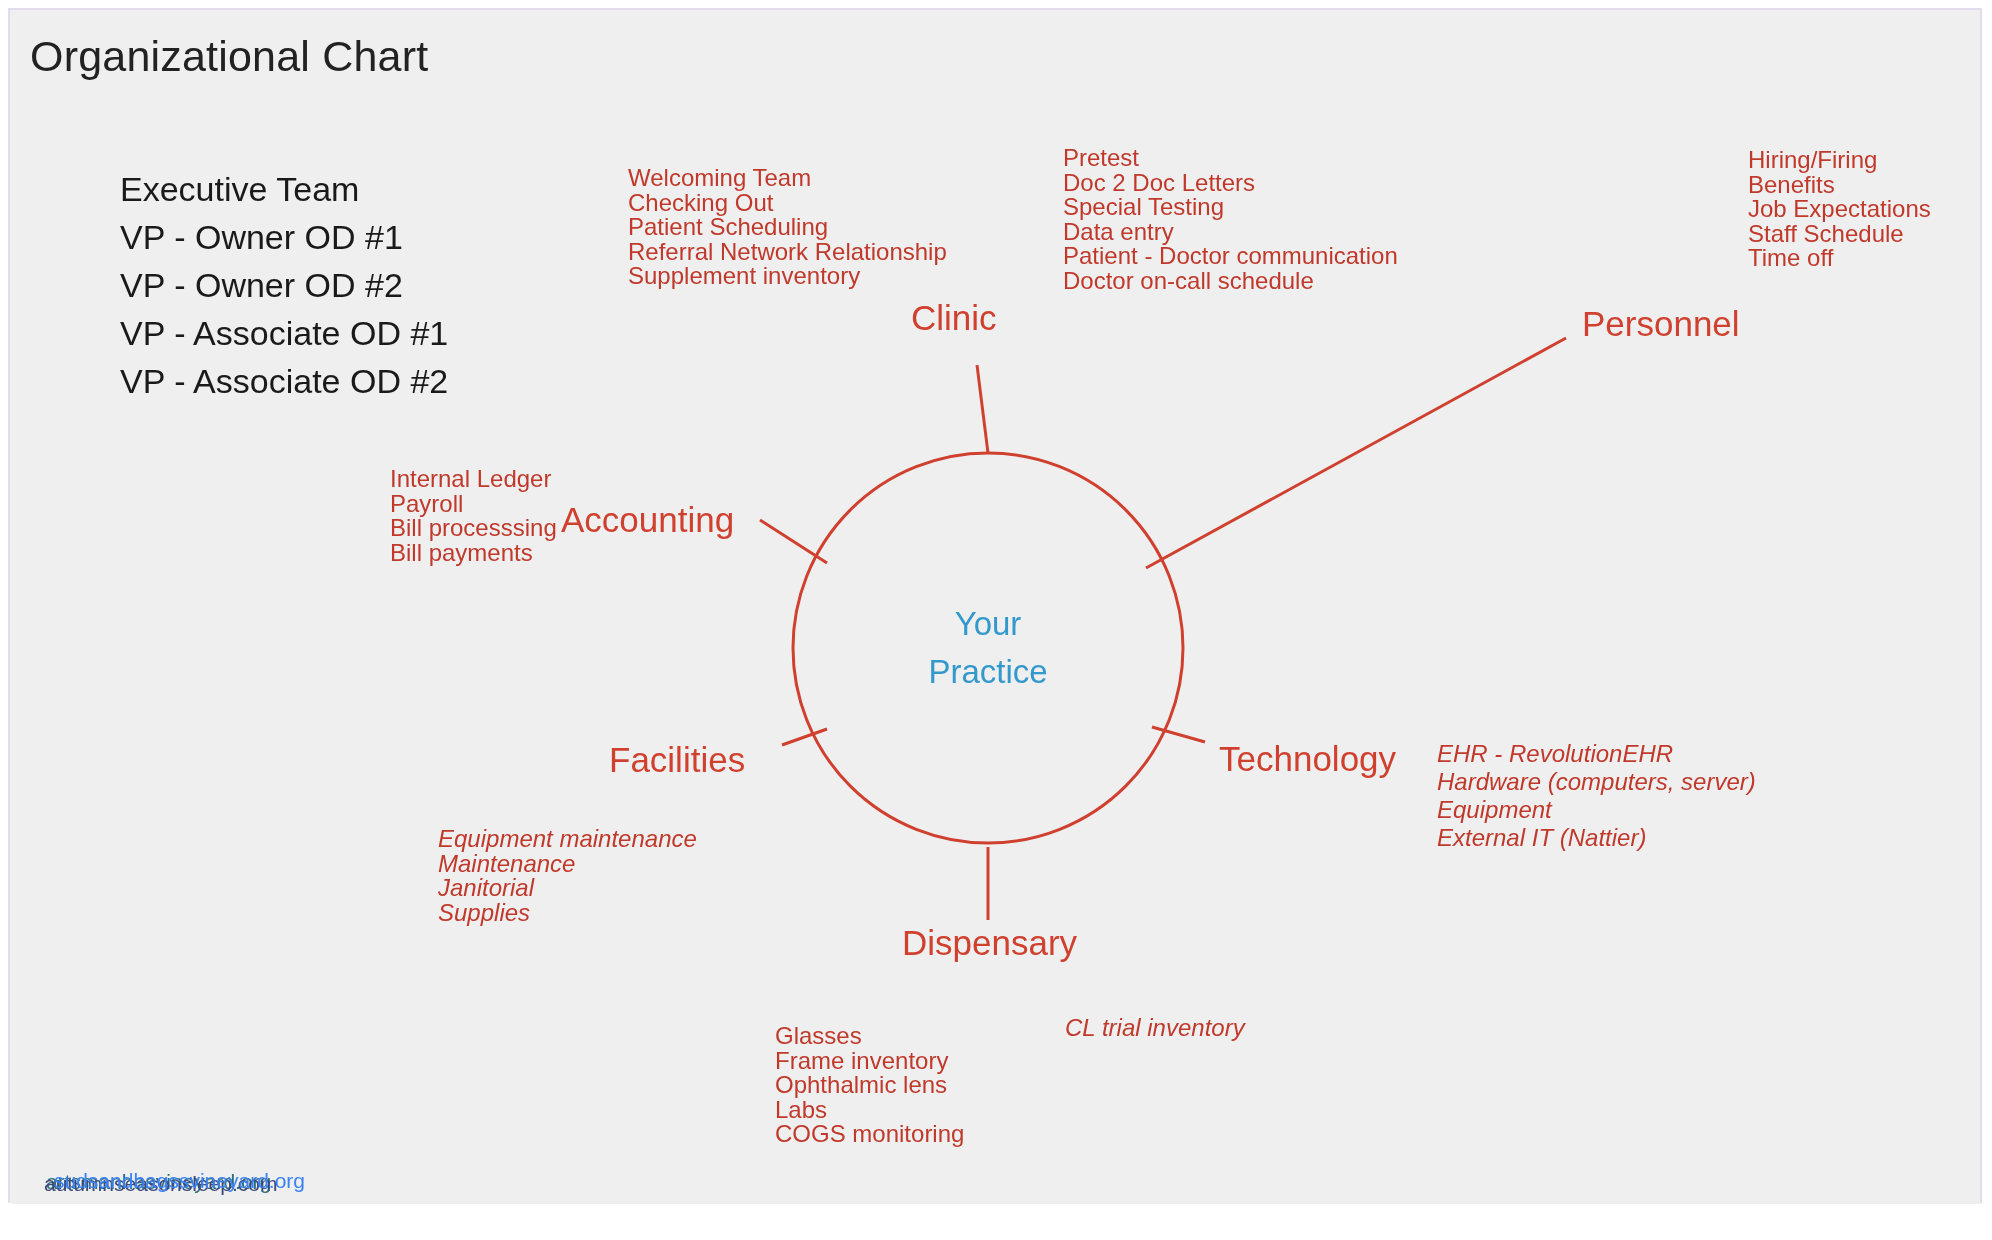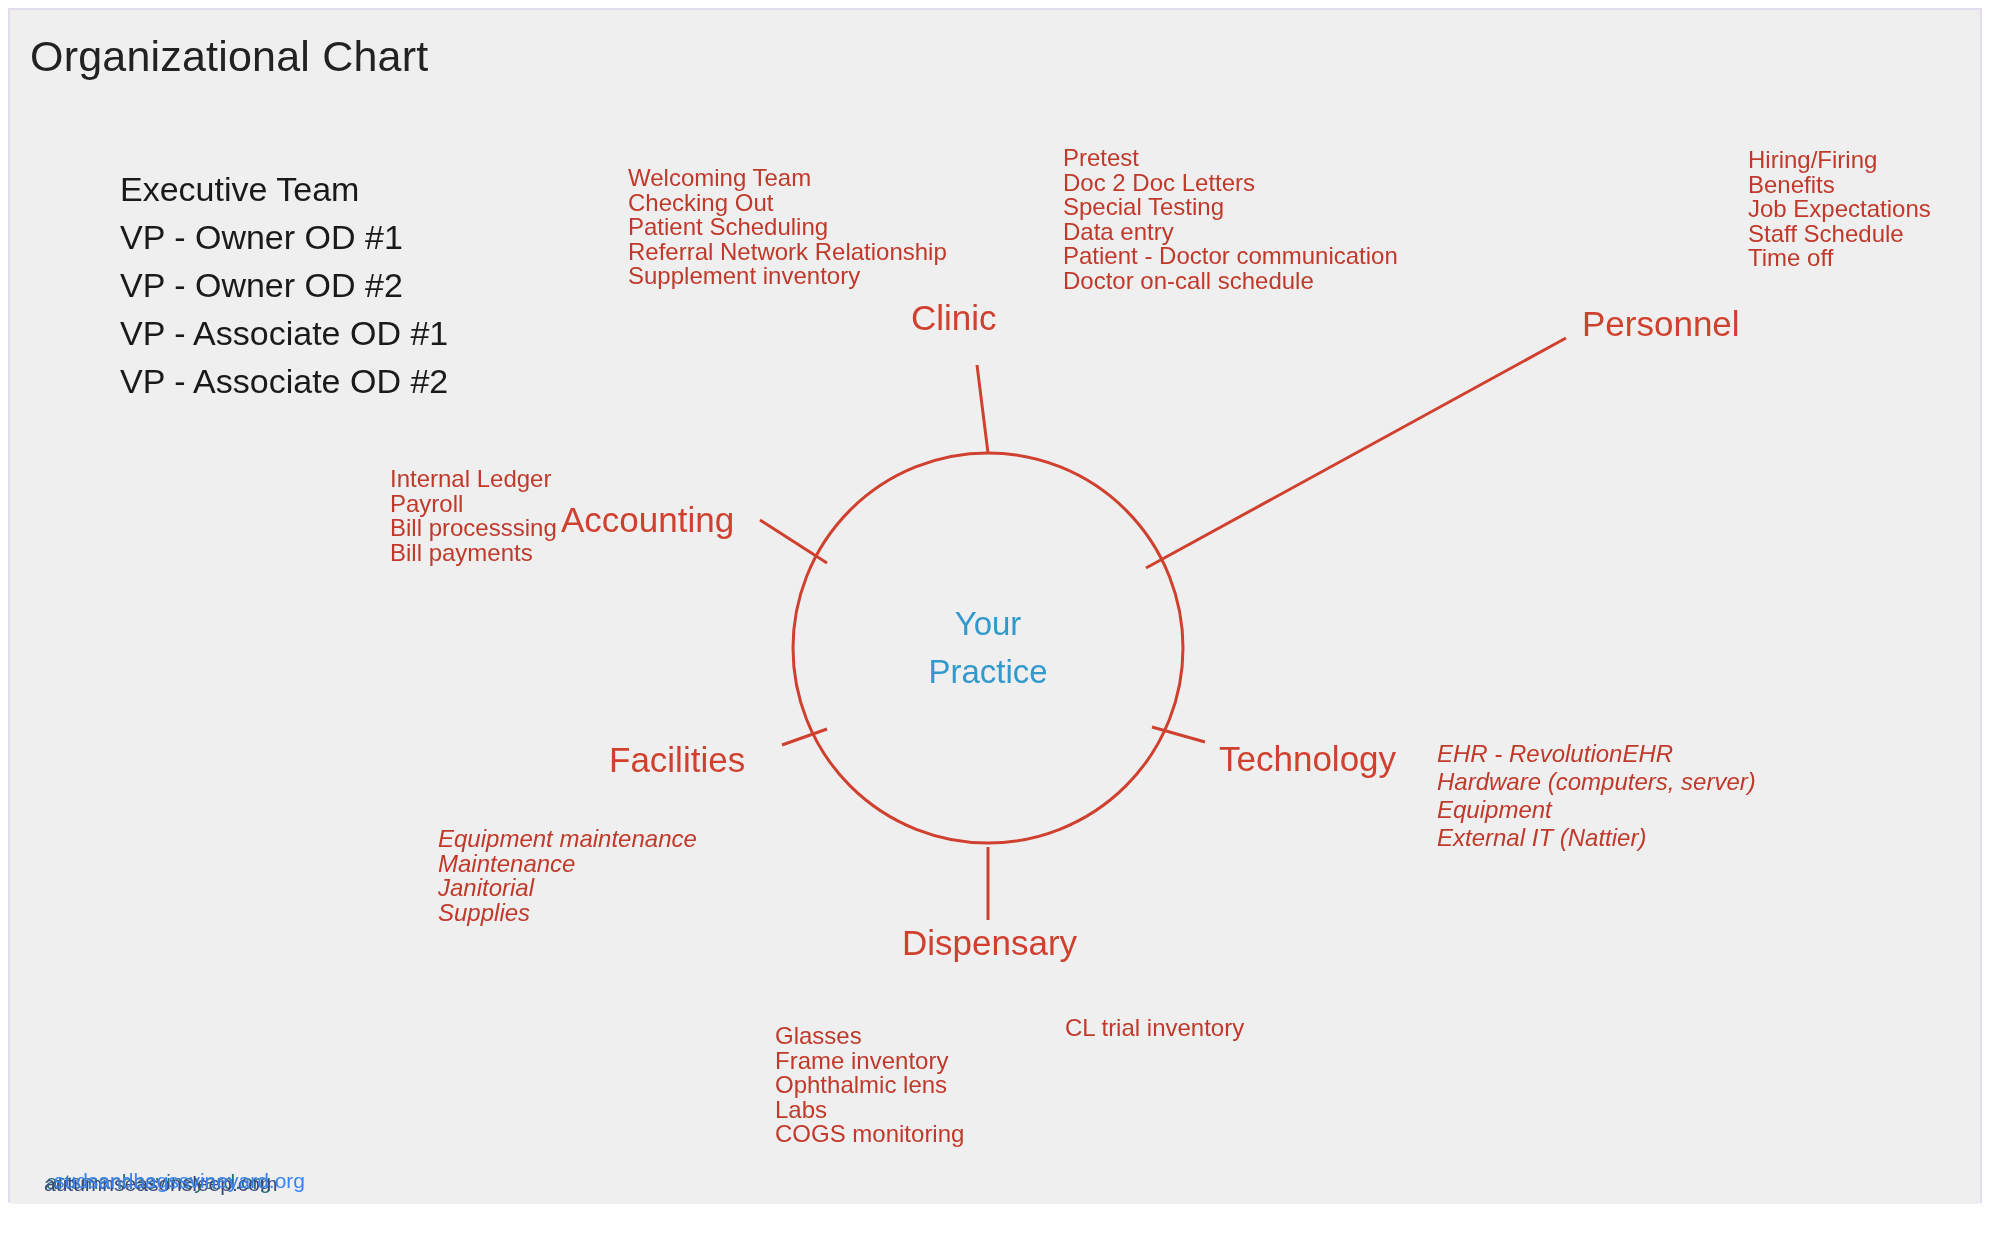--- a/index.html
+++ b/index.html
@@ -186,21 +186,21 @@
   </div>
 
   <div class="detail-list" style="left:775px; top:1024px;">
     <div>Glasses</div>
     <div>Frame inventory</div>
     <div>Ophthalmic lens</div>
     <div>Labs</div>
     <div>COGS monitoring</div>
   </div>
 
-  <div class="detail-list" style="left:1065px; top:1016px;">
+  <div class="detail-list" style="left:1065px; top:1016px;font-style:italic;">
     <div>CL trial inventory</div>
   </div>
 
   <div class="footer">
     <span class="f1">artsmanhasvineyard.org</span>
     <span class="f2">autumnseasonsleep.com</span>
     <span class="f3">sudsandbagssvineyard.org</span>
   </div>
 </div>
 

